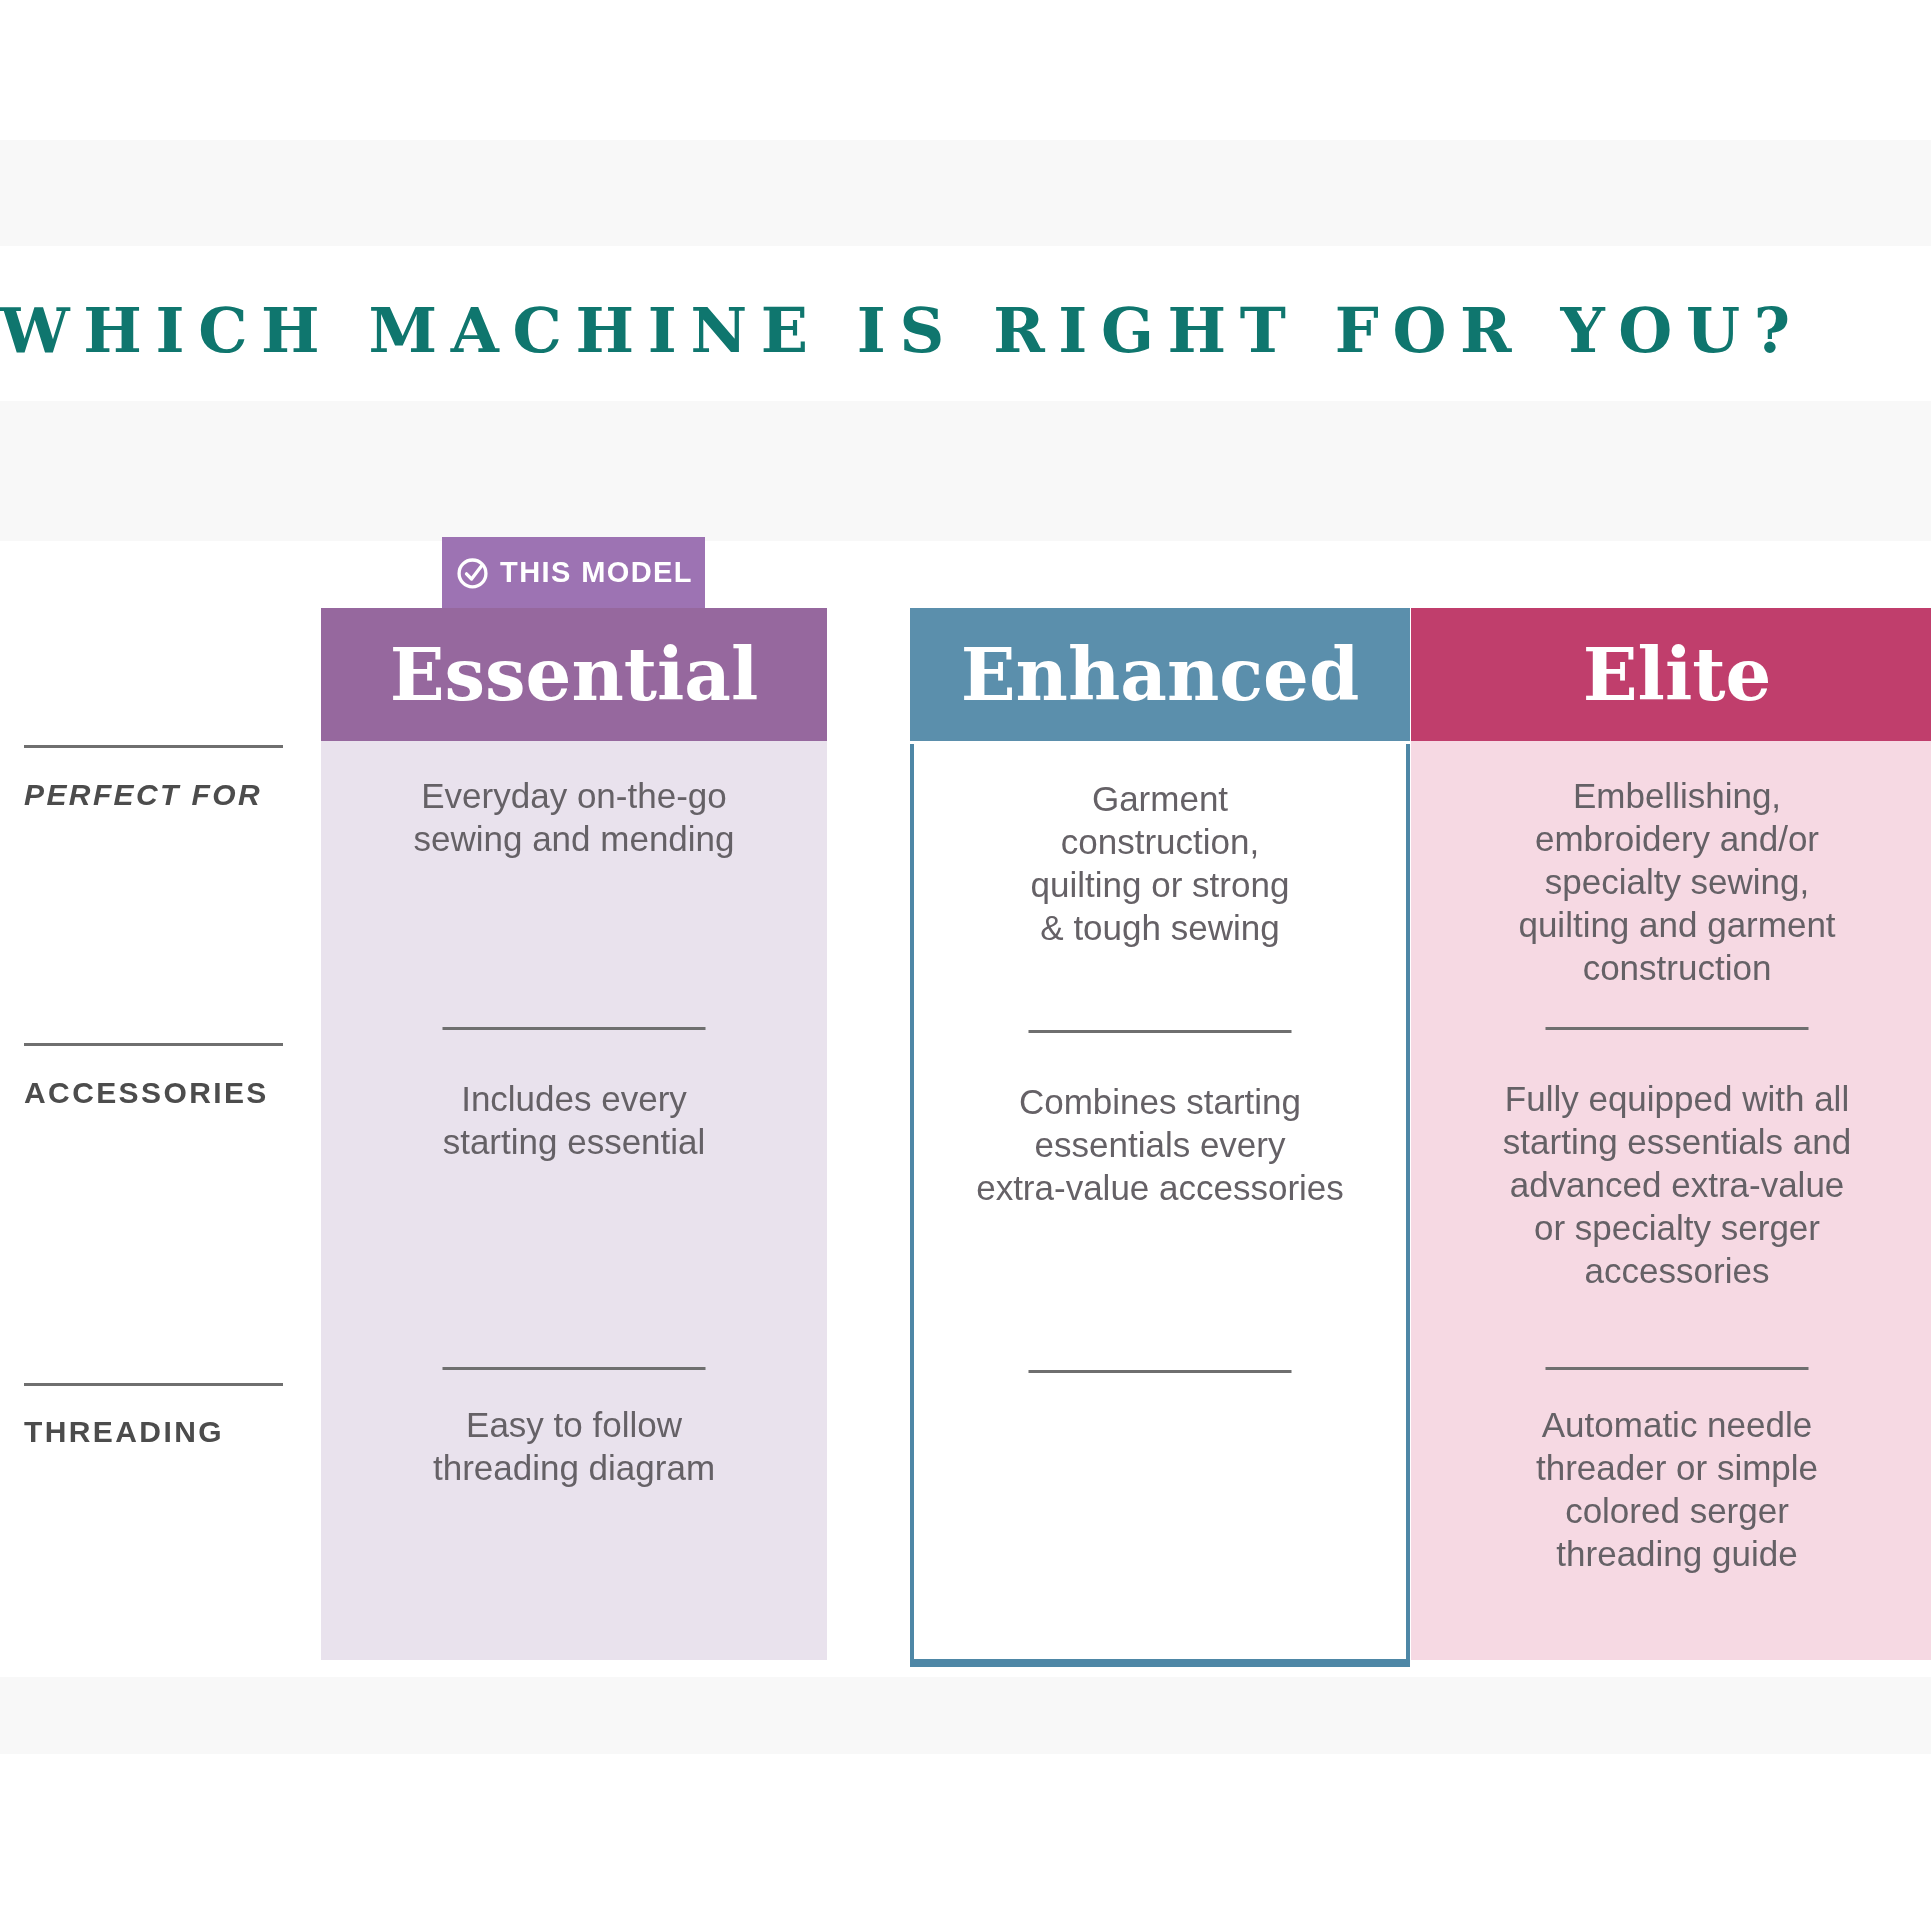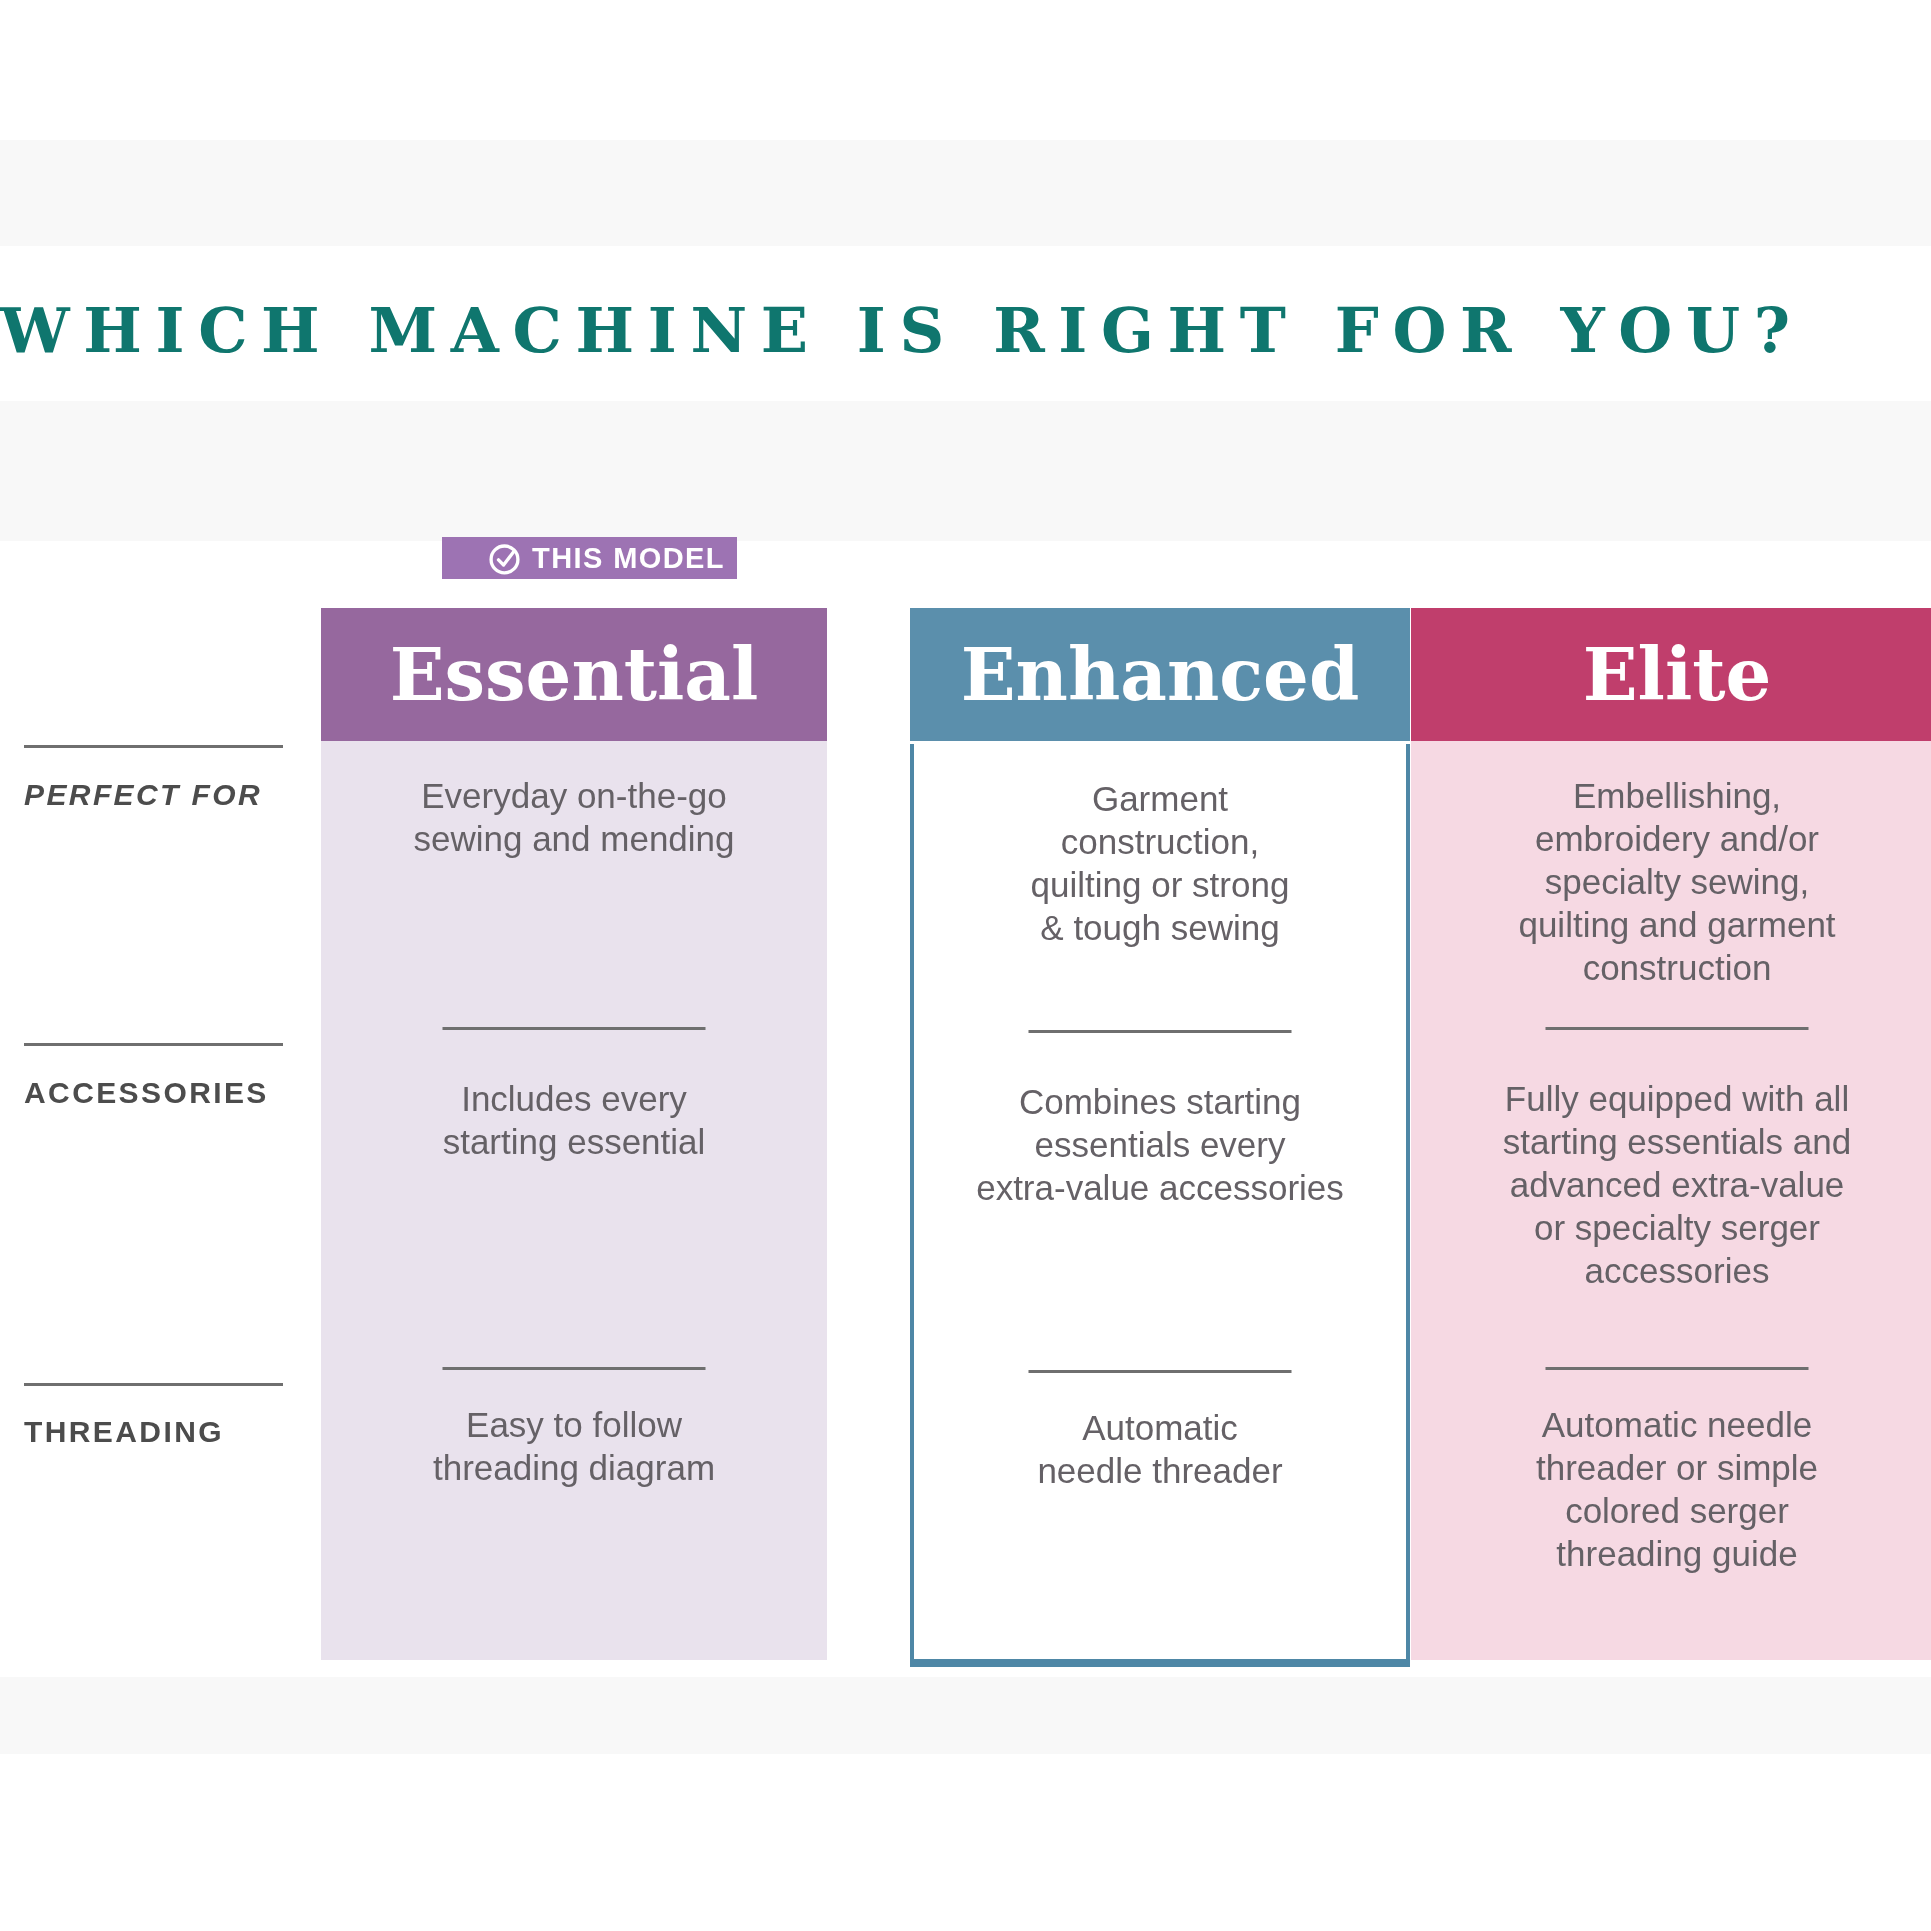--- a/index.html
+++ b/index.html
@@ -42,28 +42,27 @@
     font-size: 30px; font-weight: 700; letter-spacing: 2.4px;
     color: #4c4c4c; white-space: nowrap;
   }
   .rowlabel.r1 { top: 778px; font-style: italic; }
   .rowlabel.r2 { top: 1076px; }
   .rowlabel.r3 { top: 1415px; }
 
   
   .badge {
     position: absolute; left: 442px; top: 537px;
-    width: 263px; height: 42px;
+    width: 263px; height: 71px;
     background: #9d73b3;
     color: #ffffff;
     display: flex; align-items: center; justify-content: center;
     gap: 9px;
     font-size: 29px; font-weight: 700; letter-spacing: 1.4px;
     white-space: nowrap;
-    padding-left: 32px;
   }
   .badge svg { display: block; }
 
   
   .col { position: absolute; top: 608px; }
   .col.essential { left: 321px; width: 506px; }
   .col.enhanced  { left: 910px; width: 500px; }
   .col.elite     { left: 1411px; width: 532px; }
 
   .col-header {
@@ -158,22 +157,20 @@
     <div class="col-body">
       <div class="cell pf">Garment
 construction,
 quilting or strong
 &amp; tough sewing</div>
       <div class="divider d1"></div>
       <div class="cell acc">Combines starting
 essentials every
 extra-value accessories</div>
       <div class="divider d2"></div>
-      <div class="cell thr">Automatic
-needle threader</div>
     </div>
   </div>
 
   <div class="col elite">
     <div class="col-header">Elite</div>
     <div class="col-body">
       <div class="cell pf">Embellishing,
 embroidery and/or
 specialty sewing,
 quilting and garment

